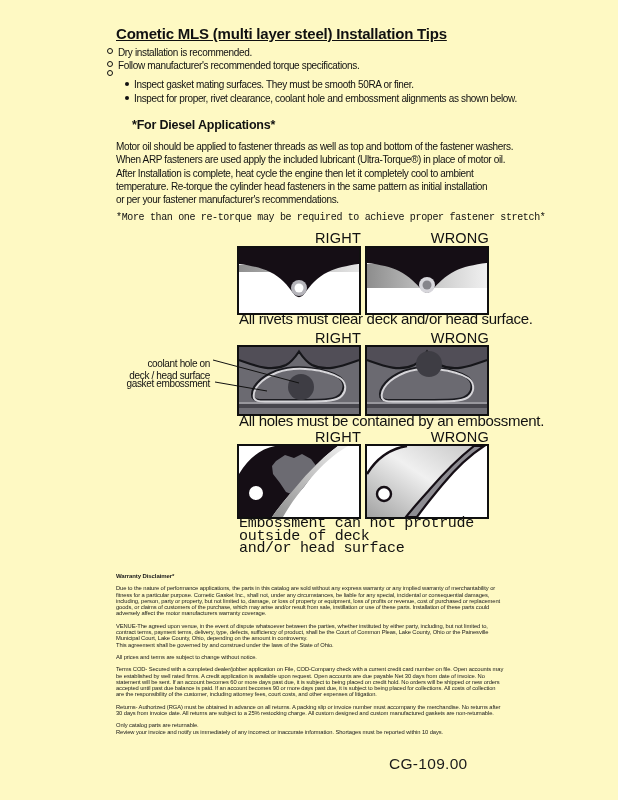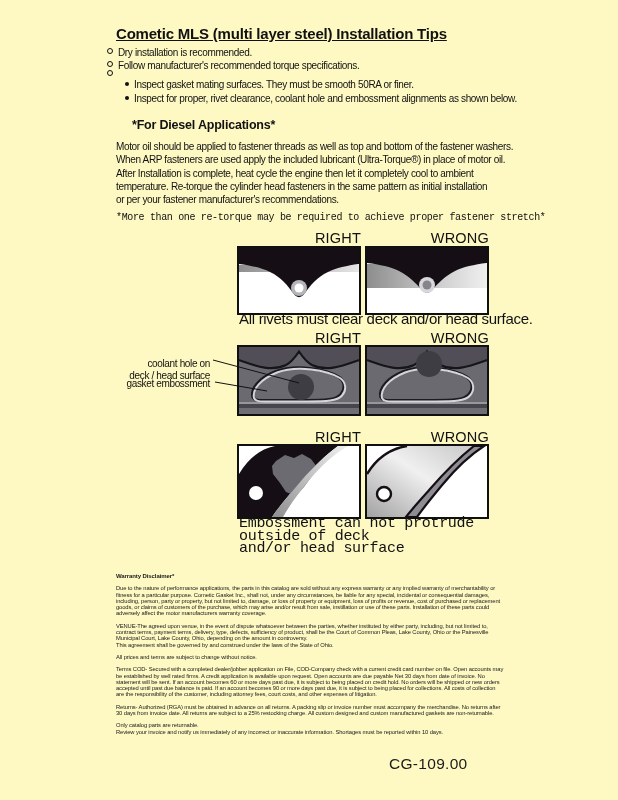--- a/index.html
+++ b/index.html
@@ -148,20 +148,21 @@
       <path d="M15,51 C13,42 22,32 38,25.5 C58,18 88,23 101,31 C107,35 108,43 103,48.5 C98,54 88,54.5 68,54.5 L26,54.5 C19,54.5 16.5,54 15,51 Z" fill="none" stroke="#d6d5d9" stroke-width="2"></path>
       <circle cx="62" cy="17" r="13" fill="#3e3d44"></circle>
     </svg>
   </div>
 
   <svg class="abs" style="left:205px; top:350px; pointer-events:none; z-index:5;" width="110" height="48">
     <line x1="8" y1="10" x2="94" y2="33" stroke="#111" stroke-width="1"></line>
     <line x1="10" y1="32" x2="62" y2="41" stroke="#111" stroke-width="1"></line>
   </svg>
 
+  <div class="abs caption" style="left:239px; top:415px;">All holes must be contained by an embossment.</div>
 
   <div class="abs fig-label" style="left:237px; top:429px;">RIGHT</div>
   <div class="abs fig-label" style="left:365px; top:429px;">WRONG</div>
 
   <div class="abs fig-box" style="left:237px; top:444px;">
     <svg width="120" height="71" viewBox="0 0 120 71">
       <defs>
         <linearGradient id="g3a" x1="1" y1="0" x2="0" y2="1">
           <stop offset="0" stop-color="#f0f0f0"></stop>
             <stop offset="1" stop-color="#8e8e8e"></stop>

